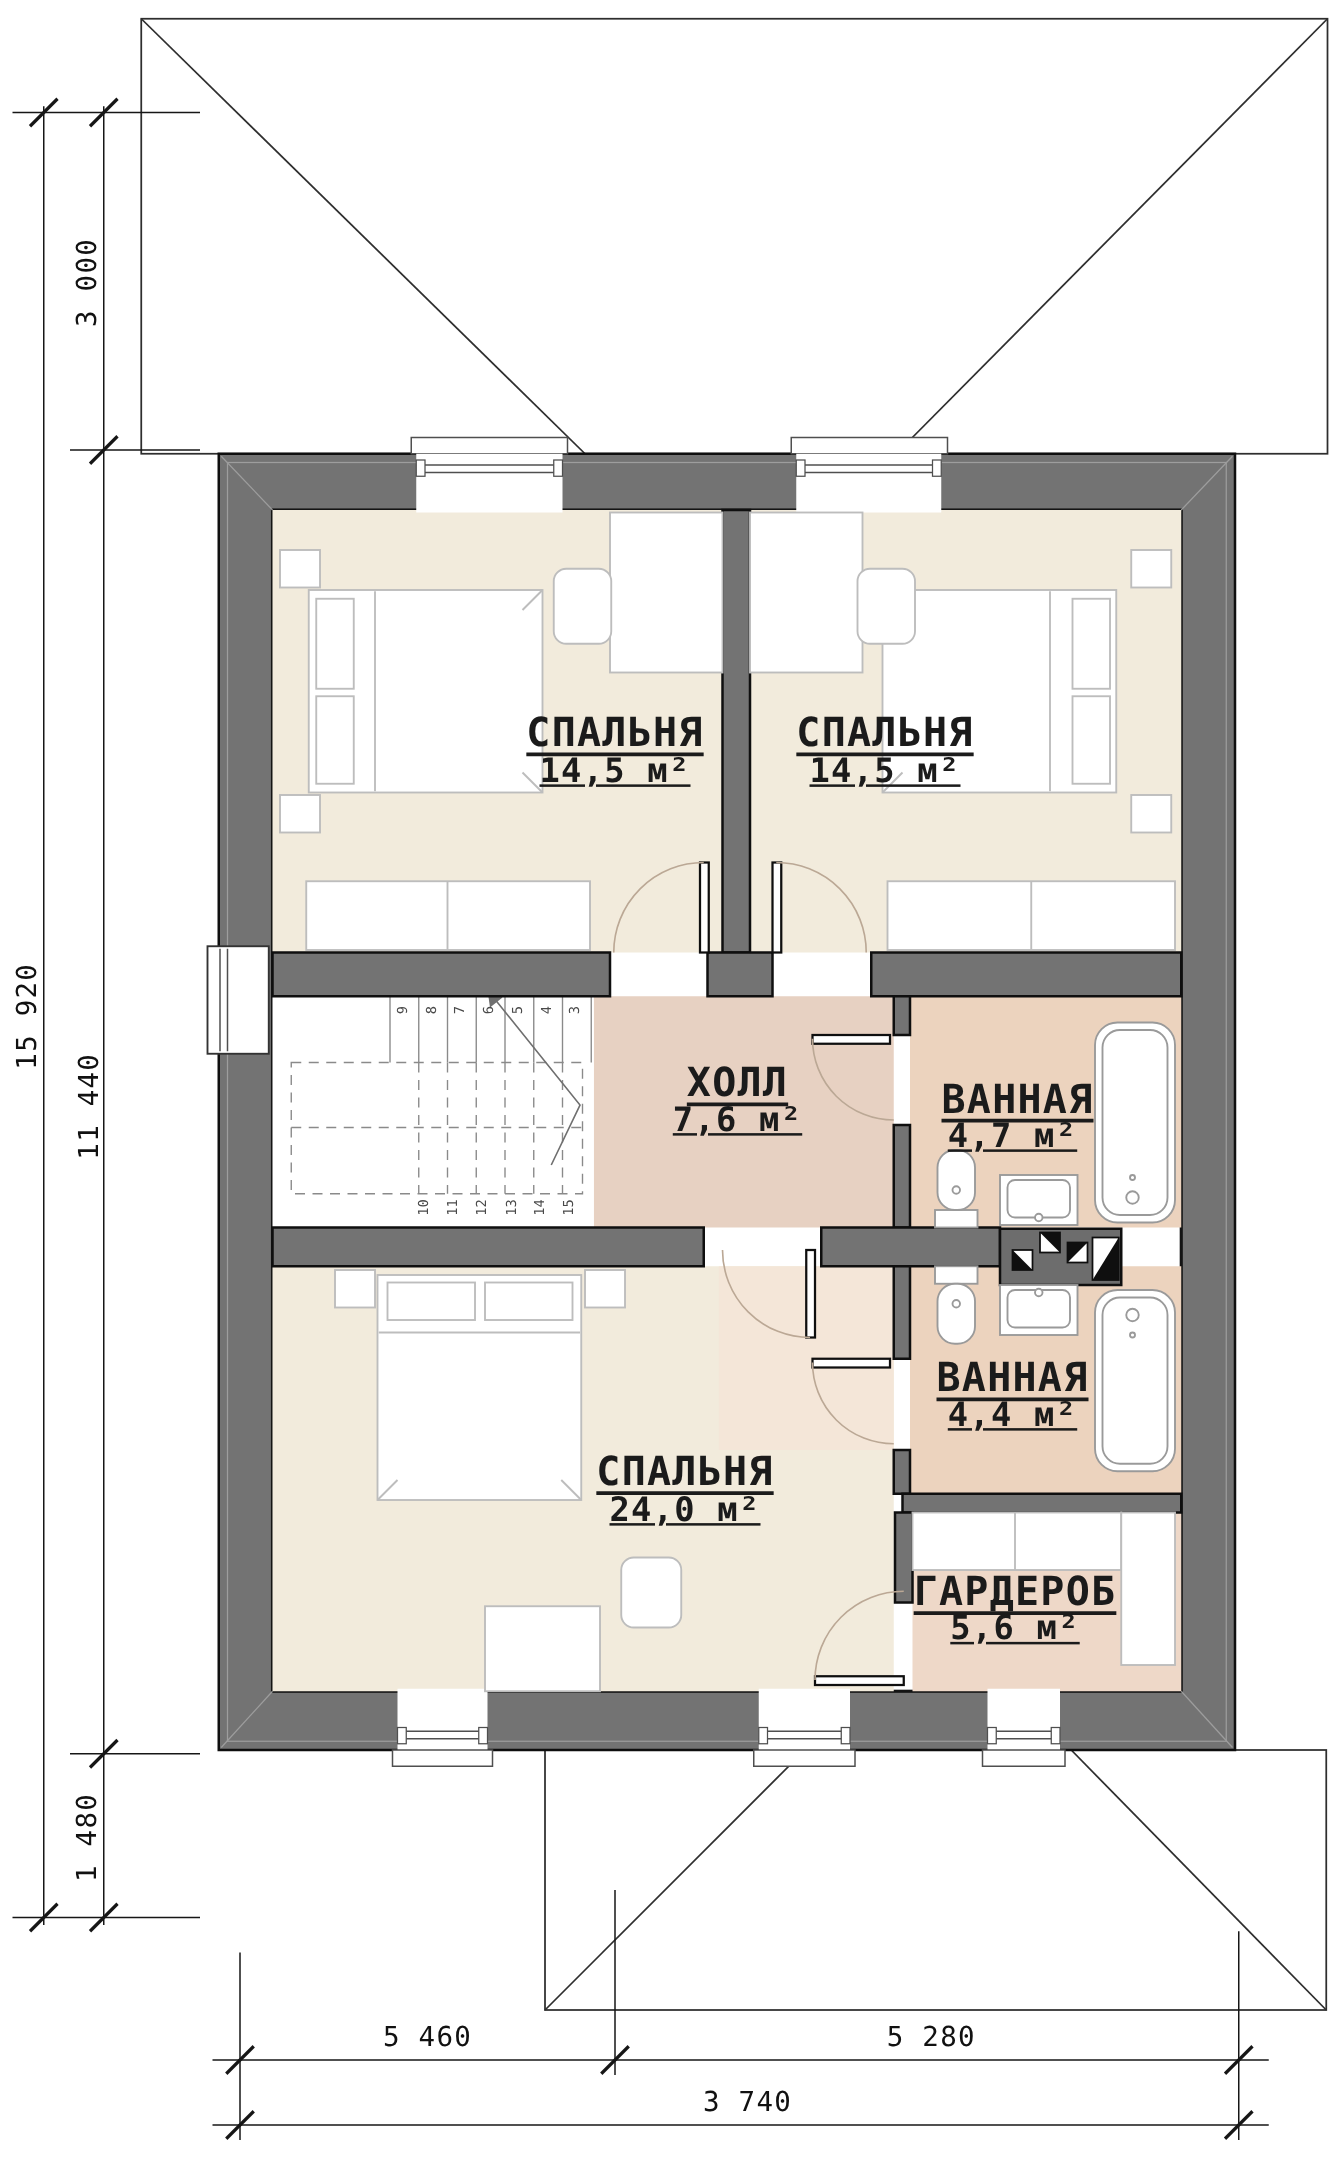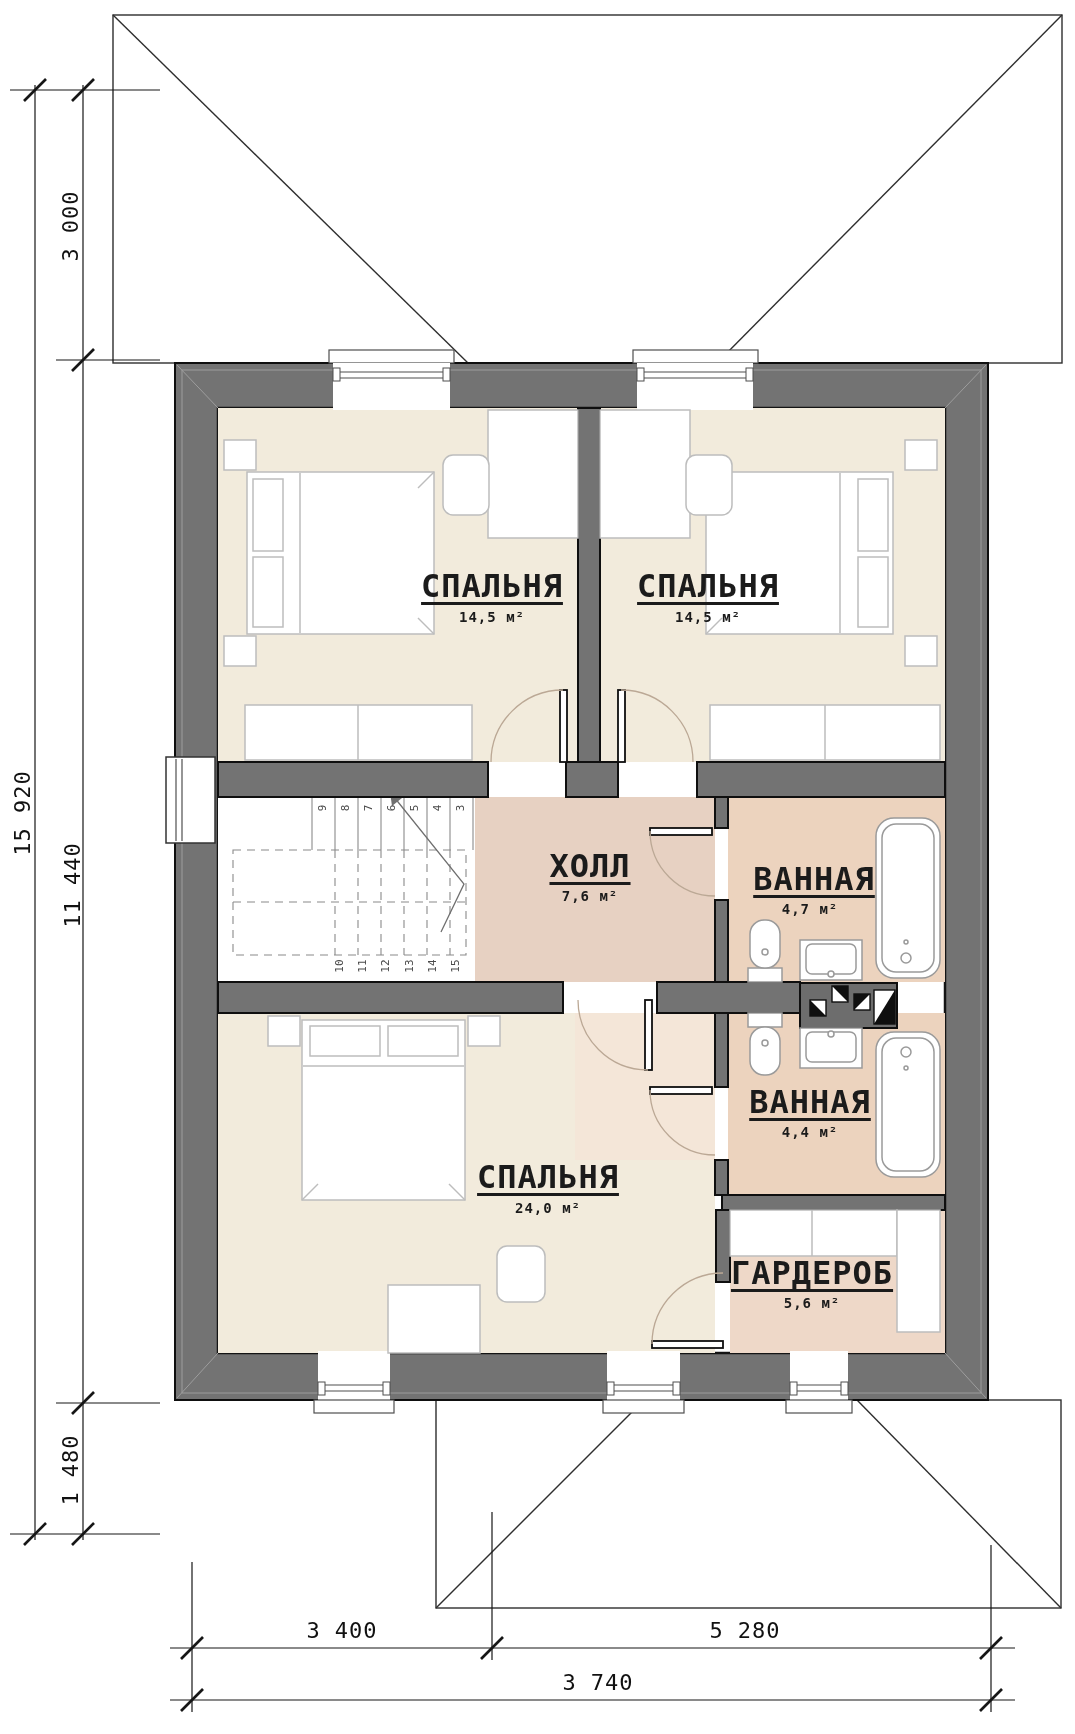--- a/index.html
+++ b/index.html
@@ -3,21 +3,21 @@
 <meta charset="utf-8">
 <style>
   html,body { margin:0; padding:0; background:#ffffff; }
   #stage { position:relative; width:1075px; height:1734px; background:#ffffff;
            font-family:"DejaVu Sans Mono", monospace; overflow:hidden; }
   #plan-svg { position:absolute; left:0; top:0; }
   .lbl { position:absolute; transform:translate(-50%,-50%); white-space:nowrap;
          color:#1b1b1b; text-align:center; }
   .room-name { font-size:32px; font-weight:bold; letter-spacing:1px;
                text-decoration:underline; text-underline-offset:5px; }
-  .room-area { font-size:14px; font-weight:bold; letter-spacing:1px; }
+  .room-area { font-size:27px; font-weight:bold; letter-spacing:1px;text-decoration:underline; }
   .dim { font-size:22px; letter-spacing:1px; color:#111; }
   .dim.vert { transform:translate(-50%,-50%) rotate(-90deg); }
   .step-num { font-size:11px; color:#4a4a4a;
               transform:translate(-50%,-50%) rotate(-90deg); }
 </style>
 </head>
 <body>
 
 <div id="stage">
 
@@ -292,21 +292,21 @@
   <div class="lbl room-name" style="left:548px; top:1177px">СПАЛЬНЯ</div>
   <div class="lbl room-area" style="left:548px; top:1208px">24,0 м²</div>
   <div class="lbl room-name" style="left:812px; top:1273px">ГАРДЕРОБ</div>
   <div class="lbl room-area" style="left:812px; top:1303px">5,6 м²</div>
 
   <div class="lbl dim vert" style="left:70px; top:226px">3 000</div>
   <div class="lbl dim vert" style="left:22px; top:813px">15 920</div>
   <div class="lbl dim vert" style="left:72px; top:885px">11 440</div>
   <div class="lbl dim vert" style="left:70px; top:1470px">1 480</div>
 
-  <div class="lbl dim" style="left:342px; top:1630px">3 400</div>
+  <div class="lbl dim" style="left:342px; top:1630px">5 460</div>
   <div class="lbl dim" style="left:745px; top:1630px">5 280</div>
   <div class="lbl dim" style="left:598px; top:1682px">3 740</div>
 
   <div class="lbl step-num" style="left:322px; top:808px">9</div>
   <div class="lbl step-num" style="left:345px; top:808px">8</div>
   <div class="lbl step-num" style="left:368px; top:808px">7</div>
   <div class="lbl step-num" style="left:391px; top:808px">6</div>
   <div class="lbl step-num" style="left:414px; top:808px">5</div>
   <div class="lbl step-num" style="left:437px; top:808px">4</div>
   <div class="lbl step-num" style="left:460px; top:808px">3</div>

